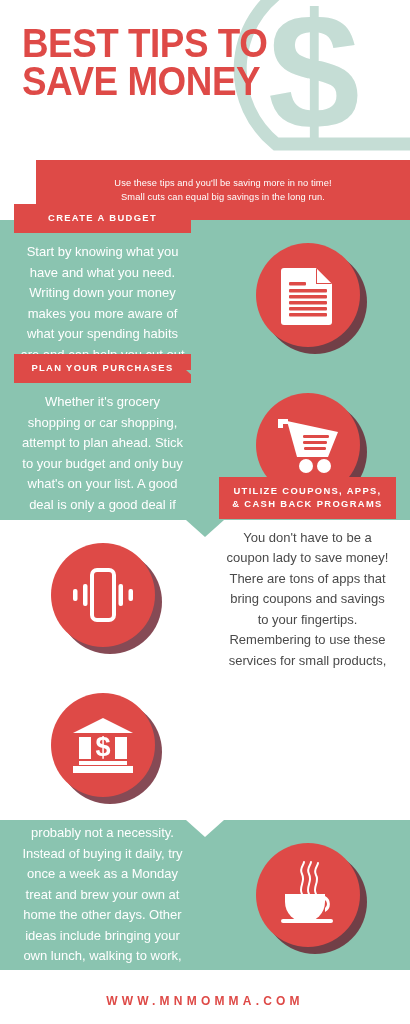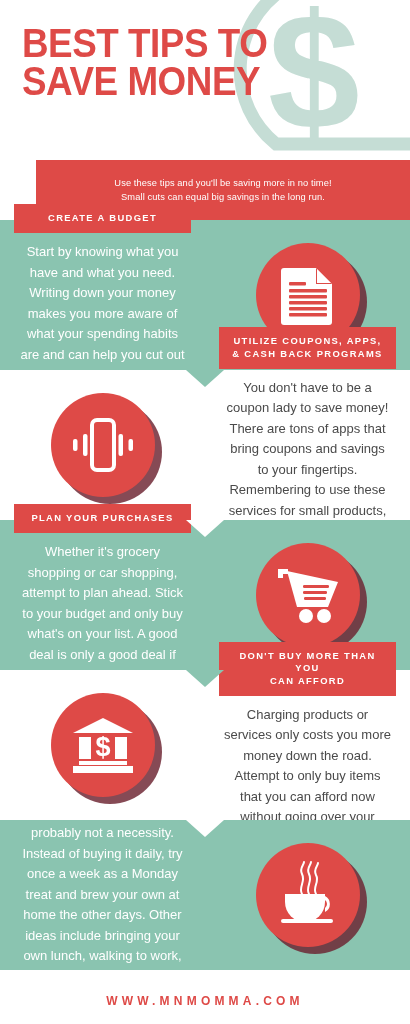--- a/index.html
+++ b/index.html
@@ -209,20 +209,46 @@
               <rect x="9" y="42" width="38" height="3.4" rx="1"></rect>
               <rect x="9" y="48" width="38" height="3.4" rx="1"></rect>
             </g>
           </svg>
         </div>
       </div>
     </div>
     <div class="tip-notch"></div>
   </div>
 
+  <div class="tip green text-left">
+    <div class="tip-body">
+      <span class="tip-label">PLAN YOUR PURCHASES</span>
+      <div class="tip-desc">Whether it's grocery shopping or car shopping, attempt to plan ahead. Stick to your budget and only buy what's on your list. A good deal is only a good deal if you need the product.</div>
+    </div>
+    <div class="tip-media">
+      <div class="icon-badge">
+        <div class="shadow"></div>
+        <div class="disc">
+          <svg width="64" height="60" viewBox="0 0 64 60" aria-hidden="true">
+            <path d="M2 4 h10 v5 h-5 v4 h-5 z" fill="#ffffff"></path>
+            <path d="M11 6 L62 17 L52 42 H21 Z" fill="#ffffff"></path>
+            <g fill="#DE4A47">
+              <rect x="27" y="20" width="26" height="3" rx="1.2"></rect>
+              <rect x="27" y="26" width="24" height="3" rx="1.2"></rect>
+              <rect x="28" y="32" width="22" height="3" rx="1.2"></rect>
+            </g>
+            <circle cx="30" cy="51" r="7" fill="#ffffff"></circle>
+            <circle cx="48" cy="51" r="7" fill="#ffffff"></circle>
+          </svg>
+        </div>
+      </div>
+    </div>
+    <div class="tip-notch"></div>
+  </div>
+
   <div class="tip white text-right">
     <div class="tip-media">
       <div class="icon-badge">
         <div class="shadow"></div>
         <div class="disc">
           <svg width="68" height="58" viewBox="0 0 68 58" aria-hidden="true">
             <rect x="23" y="4" width="22" height="50" rx="5" ry="5" fill="none" stroke="#ffffff" stroke-width="4"></rect>
             <g fill="#ffffff">
               <rect x="14" y="18" width="4.5" height="22" rx="2"></rect>
               <rect x="4" y="23" width="4.5" height="12" rx="2"></rect>
@@ -234,69 +260,38 @@
       </div>
     </div>
     <div class="tip-body">
       <span class="tip-label">UTILIZE COUPONS, APPS,
 &amp; CASH BACK PROGRAMS</span>
       <div class="tip-desc">You don't have to be a coupon lady to save money! There are tons of apps that bring coupons and savings to your fingertips. Remembering to use these services for small products, will result in big savings by the end of the year.</div>
     </div>
     <div class="tip-notch"></div>
   </div>
 
-  <div class="tip green text-left">
-    <div class="tip-body">
-      <span class="tip-label">PLAN YOUR PURCHASES</span>
-      <div class="tip-desc">Whether it's grocery shopping or car shopping, attempt to plan ahead. Stick to your budget and only buy what's on your list. A good deal is only a good deal if you need the product.</div>
-    </div>
-    <div class="tip-media">
-      <div class="icon-badge">
-        <div class="shadow"></div>
-        <div class="disc">
-          <svg width="64" height="60" viewBox="0 0 64 60" aria-hidden="true">
-            <path d="M2 4 h10 v5 h-5 v4 h-5 z" fill="#ffffff"></path>
-            <path d="M11 6 L62 17 L52 42 H21 Z" fill="#ffffff"></path>
-            <g fill="#DE4A47">
-              <rect x="27" y="20" width="26" height="3" rx="1.2"></rect>
-              <rect x="27" y="26" width="24" height="3" rx="1.2"></rect>
-              <rect x="28" y="32" width="22" height="3" rx="1.2"></rect>
-            </g>
-            <circle cx="30" cy="51" r="7" fill="#ffffff"></circle>
-            <circle cx="48" cy="51" r="7" fill="#ffffff"></circle>
-          </svg>
-        </div>
-      </div>
-    </div>
-    <div class="tip-notch"></div>
-  </div>
-
   <div class="tip white text-right">
     <div class="tip-media">
       <div class="icon-badge">
         <div class="shadow"></div>
         <div class="disc">
           <svg width="64" height="58" viewBox="0 0 64 58" aria-hidden="true">
             <path d="M32 2 L62 17 H2 Z" fill="#ffffff"></path>
             <g fill="#ffffff">
               <rect x="8" y="21" width="12" height="22"></rect>
               <rect x="44" y="21" width="12" height="22"></rect>
               <rect x="8" y="45" width="48" height="4"></rect>
               <rect x="2" y="50" width="60" height="7"></rect>
             </g>
             <text x="32" y="40" font-family="Liberation Sans, sans-serif" font-size="27" font-weight="700" fill="#ffffff" text-anchor="middle">$</text>
           </svg>
         </div>
       </div>
     </div>
-    <div class="tip-body">
-      <span class="tip-label">DON'T BUY MORE THAN YOU
-CAN AFFORD</span>
-      <div class="tip-desc">Charging products or services only costs you more money down the road. Attempt to only buy items that you can afford now without going over your budget.</div>
-    </div>
     <div class="tip-notch"></div>
   </div>
 
   <div class="tip green text-left">
     <div class="tip-body">
       <div class="tip-desc">That coffee you buy for $5 is probably not a necessity. Instead of buying it daily, try once a week as a Monday treat and brew your own at home the other days. Other ideas include bringing your own lunch, walking to work, or cutting your cable.</div>
     </div>
     <div class="tip-media">
       <div class="icon-badge">
         <div class="shadow"></div>

